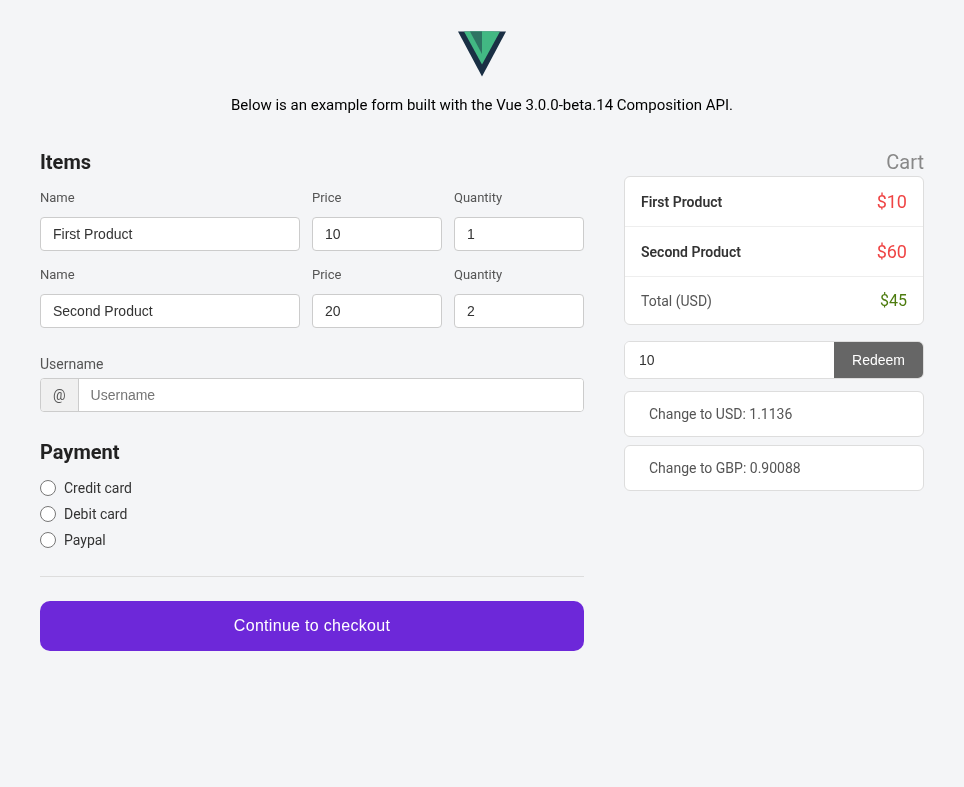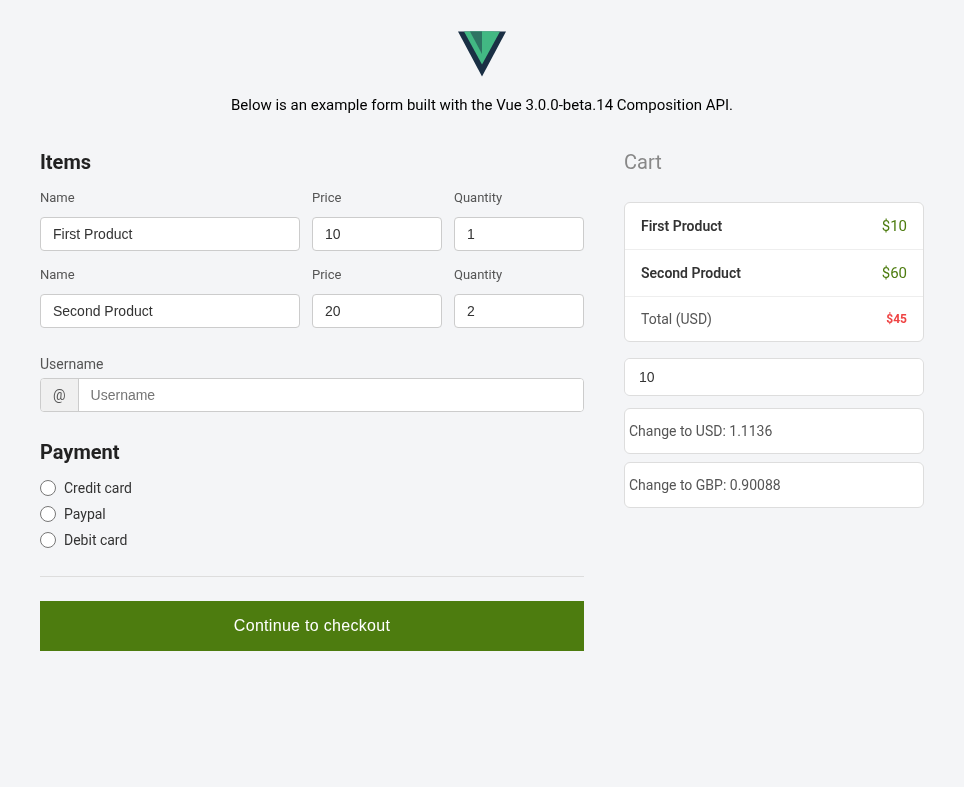--- a/index.html
+++ b/index.html
@@ -64,21 +64,22 @@
       font-size: 20px;
       font-weight: 700;
       margin-bottom: 16px;
       color: #222;
     }
 
     .cart-title {
       font-size: 20px;
       font-weight: 400;
       color: #888;
-      margin-bottom: 28px;
+      margin-bottom: 2px;
+      text-align: right;
     }
 
     
     .items-section {
       margin-bottom: 28px;
     }
 
     .item-row {
       margin-bottom: 16px;
     }
@@ -190,24 +191,24 @@
     .divider {
       border: none;
       border-top: 1px solid #ddd;
       margin: 24px 0;
     }
 
     
     .checkout-btn {
       width: 100%;
       padding: 16px;
-      background: #4d7c0f;
+      background: #6d28d9;
       color: #fff;
       border: none;
-      border-radius: 0;
+      border-radius: 10px;
       font-size: 16px;
       font-weight: 500;
       cursor: pointer;
       letter-spacing: 0.3px;
     }
 
     
     .cart-box {
       border: 1px solid #ddd;
       border-radius: 6px;
@@ -228,33 +229,33 @@
       border-bottom: none;
     }
 
     .cart-product-name {
       font-size: 14px;
       font-weight: 600;
       color: #333;
     }
 
     .cart-product-price {
-      font-size: 15px;
+      font-size: 18px;
+      color: #ef4444;
+    }
+
+    .cart-total-label {
+      font-size: 14px;
+      color: #555;
+    }
+
+    .cart-total-value {
+      font-size: 16px;
+      font-weight: 400;
       color: #4d7c0f;
-    }
-
-    .cart-total-label {
-      font-size: 14px;
-      color: #555;
-    }
-
-    .cart-total-value {
-      font-size: 12px;
-      font-weight: 700;
-      color: #ef4444;
     }
 
     
     .redeem-box {
       display: flex;
       gap: 0;
       margin-bottom: 12px;
       border: 1px solid #ddd;
       border-radius: 6px;
       overflow: hidden;
@@ -279,21 +280,21 @@
       font-size: 14px;
       cursor: pointer;
       font-weight: 500;
     }
 
     
     .exchange-box {
       border: 1px solid #ddd;
       border-radius: 6px;
       background: #fff;
-      padding: 14px 4px;
+      padding: 14px 24px;
       font-size: 14px;
       color: #555;
       margin-bottom: 8px;
     }
 
     
   </style>
 </head>
 <body>
 
@@ -365,25 +366,25 @@
       
       <div class="payment-section">
         <h2 class="section-title">Payment</h2>
         <div class="radio-group">
           <label class="radio-item">
             <input type="radio" name="payment" style="">
             <span class="radio-label">Credit card</span>
           </label>
           <label class="radio-item">
             <input type="radio" name="payment" style="">
-            <span class="radio-label">Paypal</span>
+            <span class="radio-label">Debit card</span>
           </label>
           <label class="radio-item">
             <input type="radio" name="payment" style="">
-            <span class="radio-label">Debit card</span>
+            <span class="radio-label">Paypal</span>
           </label>
         </div>
       </div>
 
       <hr class="divider">
 
       <button class="checkout-btn">Continue to checkout</button>
     </div>
 
     <div class="right-panel">
@@ -399,19 +400,20 @@
           <span class="cart-product-price">$60</span>
         </div>
         <div class="cart-row">
           <span class="cart-total-label">Total (USD)</span>
           <span class="cart-total-value">$45</span>
         </div>
       </div>
 
       <div class="redeem-box">
         <input class="redeem-input" type="text" value="10" style="">
+        <button class="redeem-btn">Redeem</button>
       </div>
 
       <div class="exchange-box">Change to USD: 1.1136</div>
       <div class="exchange-box">Change to GBP: 0.90088</div>
     </div>
   </div>
 </div>
 
 </body></html>

